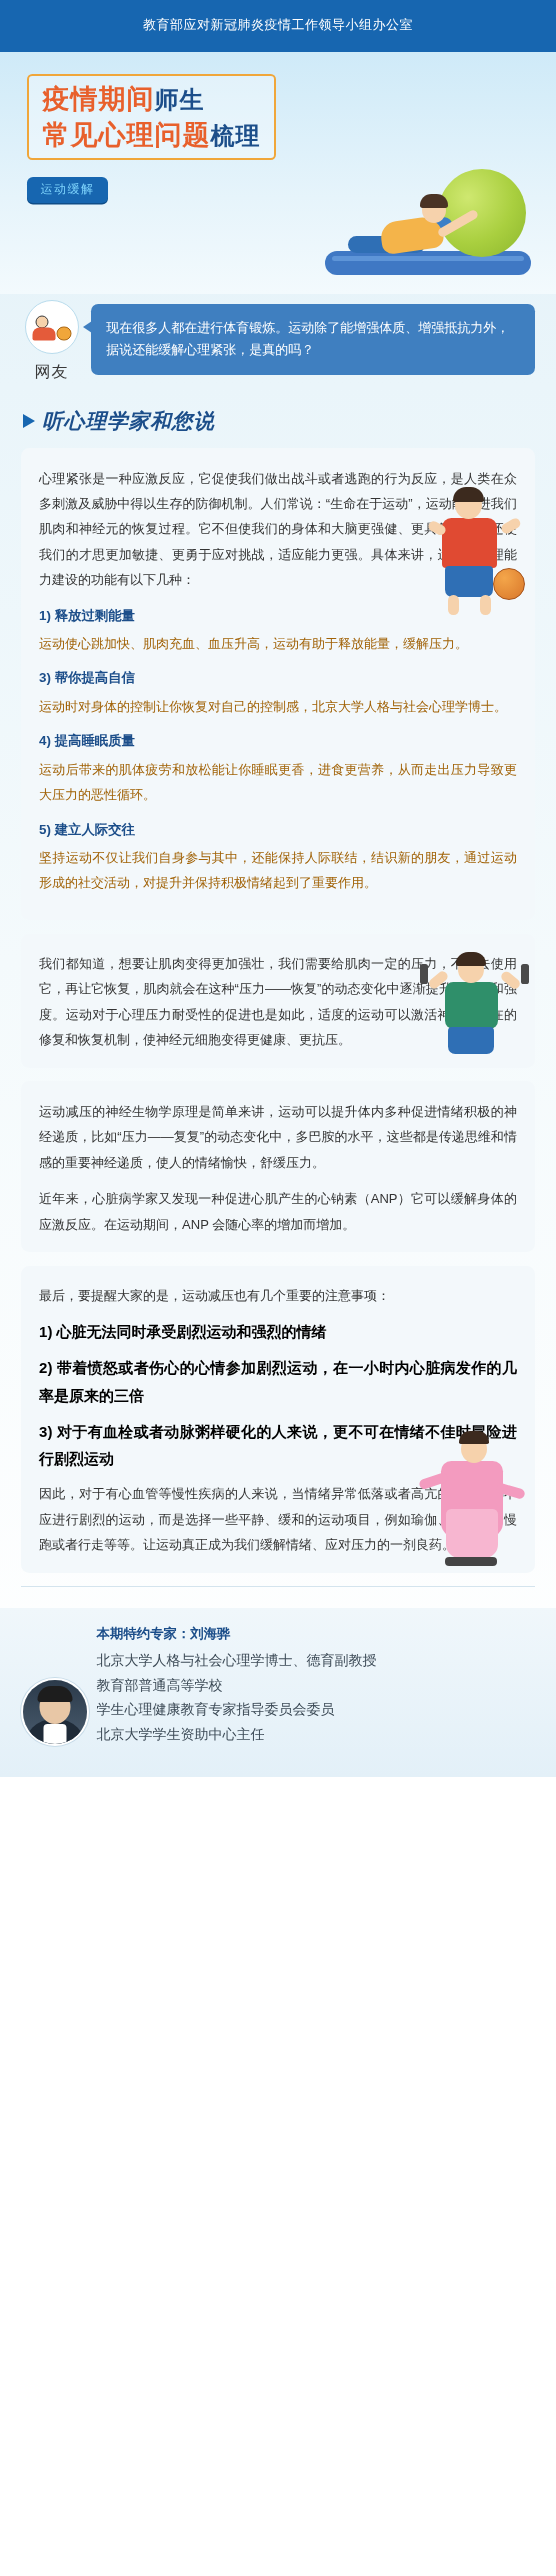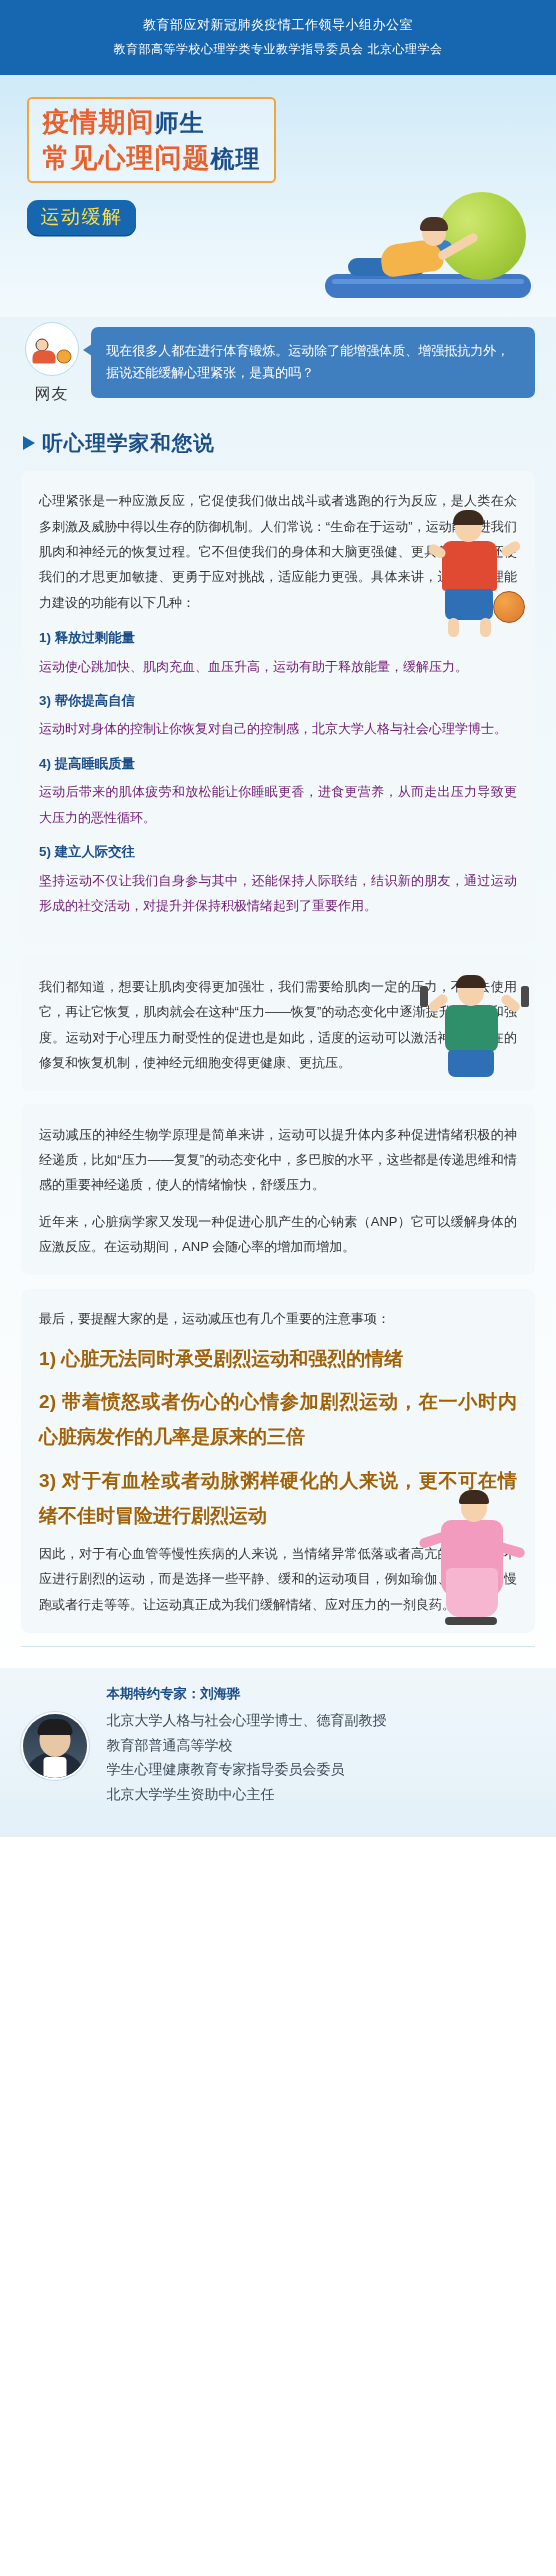--- a/index.html
+++ b/index.html
@@ -53,25 +53,25 @@
     font-weight: bold;
     color: #1c4e8a;
     letter-spacing: 1px;
     white-space: nowrap;
   }
   .title-row .hl { color: #e8602c; }
   .title-row .big { font-size: 27px; }
   .sub-banner {
     display: inline-block;
     background: #1766b0;
-    color: #fde047;
-    font-size: 19px;
+    color: #7dd3fc;
+    font-size: 12px;
     letter-spacing: 1.5px;
     padding: 4.1px 13.4px 5.2px 13.4px;
-    border-radius: 11px;
+    border-radius: 6px;
     margin-top: 9.3px;
     box-shadow: 0 1.5px 0 #0f4d88;
   }
   .sub-title2 {
     font-size: 28px;
     font-weight: bold;
     color: #e8602c;
     letter-spacing: 2.1px;
     margin-top: 8.2px;
     text-shadow: 1px 1px 0 #ffffff;
@@ -230,20 +230,21 @@
     border-bottom: 6.2px solid transparent;
     border-right: 9.3px solid #3f7fc0;
   }
 
   
   .section-head {
     display: flex;
     align-items: center;
     gap: 7.2px;
     margin: 24px 0 5.2px 23px;
+    font-style: italic;
   }
   .tri {
     width: 0; height: 0;
     border-top: 7.7px solid transparent;
     border-bottom: 7.7px solid transparent;
     border-left: 12.4px solid #1766b0;
   }
   .section-head .txt {
     font-size: 20.6px;
     font-weight: bold;
@@ -278,28 +279,28 @@
     font-size: 13.4px;
   }
   .ol .it-title {
     font-weight: bold;
     color: #1c4e8a;
     font-size: 13.4px;
   }
   .ol .body {
     display: block;
     margin-top: 2.1px;
-    color: #701a75;
+    color: #a16207;
   }
 
   .warn-list { margin-top: 9.3px; list-style: none; }
   .warn-list li {
-    font-size: 19px;
-    font-weight: bold;
-    color: #a16207;
+    font-size: 15px;
+    font-weight: bold;
+    color: #000000;
     line-height: 1.85;
     margin-bottom: 8.2px;
   }
 
   
   .ill-basket {
     position: absolute;
     right: 13.4px; top: 43px;
     width: 98px; height: 124px;
   }
@@ -347,22 +348,22 @@
   .tc-armL { position:absolute; left:2.1px; top:44px; width:29px; height:10.3px; background:#f39bbf; border-radius:5.2px; transform:rotate(-18deg); }
   .tc-armR { position:absolute; right:0px; top:54px; width:29px; height:10.3px; background:#f39bbf; border-radius:5.2px; transform:rotate(16deg); }
   .tc-shoe { position:absolute; left:28px; bottom:0; width:52px; height:8.2px; background:#444; border-radius:4.1px; }
 
   
   .expert {
     margin: 20.6px 0 0 0;
     background: linear-gradient(180deg,#f0f7fb 0%, #e3f0f8 100%);
     padding: 17.5px 20.6px 31px 20.6px;
     display: flex;
-    gap: 18px;
-    align-items: center;
+    gap: 8px;
+    align-items: flex-end;
   }
   .avatar {
     width: 68px; height: 68px;
     flex: 0 0 68px;
     border-radius: 50%;
     overflow: hidden;
     background: #cfd9e0;
     position: relative;
     border: 2.1px solid #ffffff;
     box-shadow: 0 0 0 1px #c7dbe8;
@@ -391,21 +392,20 @@
     margin: 0 20.6px;
   }
 </style>
 </head>
 <body>
 
 <div class="page">
 
   <div class="org-bar">
     <div>教育部应对新冠肺炎疫情工作领导小组办公室</div>
-    <div class="line2">教育部高等学校心理学类专业教学指导委员会  北京心理学会</div>
   </div>
 
   <div class="hero">
     <div class="hero-titles">
       <div class="title-box">
         <div class="title-row">
           <span class="hl big">疫情期间</span><span>师生</span>
         </div>
         <div class="title-row">
           <span class="hl big">常见心理问题</span><span>梳理</span>

